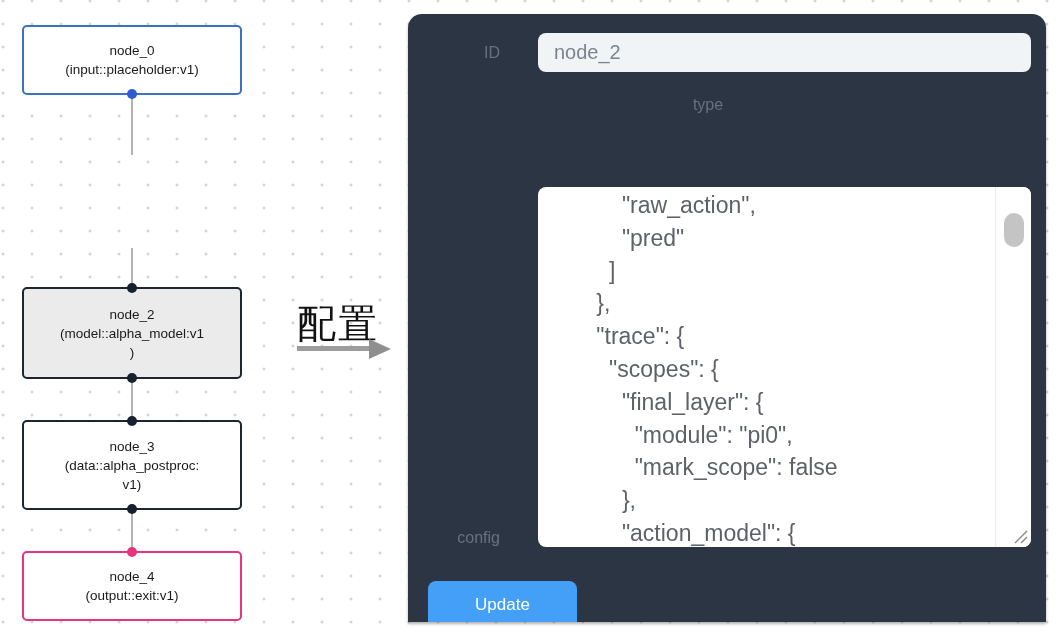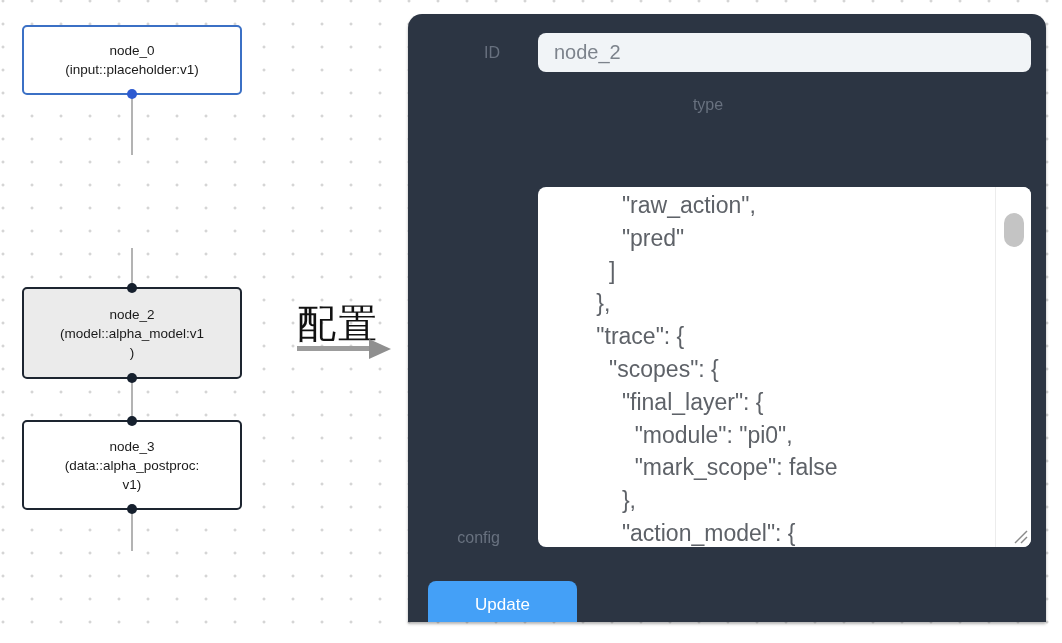--- a/index.html
+++ b/index.html
@@ -191,20 +191,25 @@
   </div>
 
   <div class="node node-3">
     <div>node_3</div>
     <div>(data::alpha_postproc:</div>
     <div>v1)</div>
     <span class="port port-top"></span>
     <span class="port port-bottom"></span>
   </div>
 
+  <div class="node node-4">
+    <div>node_4</div>
+    <div>(output::exit:v1)</div>
+    <span class="port port-top port-pink"></span>
+  </div>
 
 </div>
 
 <div class="configure-label">配置</div>
 <svg class="configure-arrow" width="96" height="24" viewBox="0 0 96 24">
   <rect x="0" y="9" width="74" height="5" fill="#9c9c9c"></rect>
   <polygon points="72,2 72,22 94,12" fill="#8f8f8f"></polygon>
 </svg>
 
 <div class="panel">

